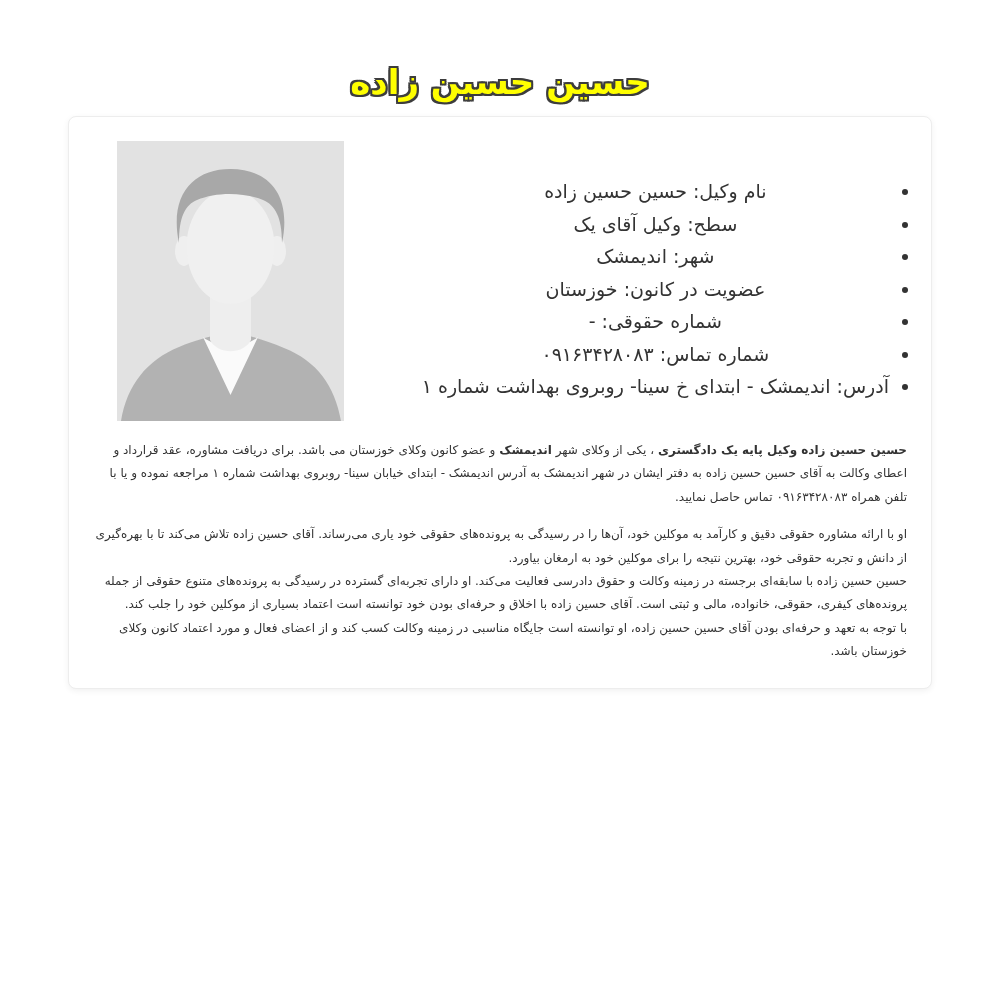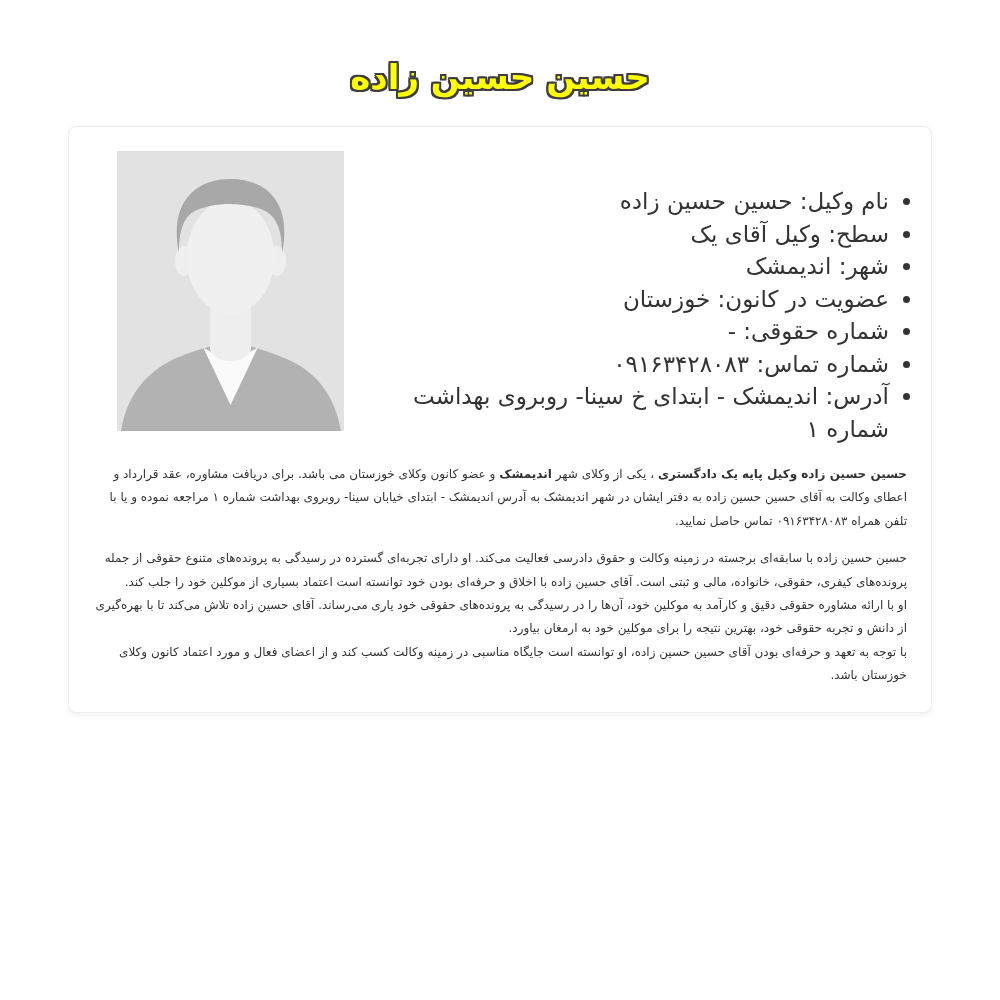--- a/index.html
+++ b/index.html
@@ -11,22 +11,22 @@
     color: #333333;
   }
   .page {
     width: 1000px;
     min-height: 1000px;
     background: #ffffff;
   }
   .page-title {
     direction: rtl;
     text-align: center;
-    margin: 15px;
-    padding-top: 42px;
+    margin: 0;
+    padding-top: 62px;
     padding-bottom: 14px;
     font-size: 34px;
     font-weight: bold;
     color: #ffff00;
     text-shadow:
       -2px -2px 0 #3d3d3d,  2px -2px 0 #3d3d3d,
       -2px  2px 0 #3d3d3d,  2px  2px 0 #3d3d3d,
       -2px  0   0 #3d3d3d,  2px  0   0 #3d3d3d,
        0   -2px 0 #3d3d3d,  0    2px 0 #3d3d3d;
   }
@@ -54,23 +54,24 @@
     flex: 0 0 auto;
   }
   .avatar-box svg { display: block; }
   ul.details {
     list-style: disc;
     list-style-position: outside;
     margin: 46px 0 0 0;
     padding: 0 24px 0 0;
   }
   ul.details li {
-    font-size: 23px;
+    font-size: 19px;
     line-height: 32.5px;
     color: #333333;
+    text-align: center;
   }
   .body-text {
     margin: 0 6px;
     font-size: 12px;
     line-height: 1.95;
     text-align: right;
   }
   .body-text p { margin: 0; }
   p.intro {
     margin-top: 18px;
@@ -117,20 +118,20 @@
 
           <path d="M62 102 C52 54 76 28 113.5 28 C152 28 175 54 165 102
                    C165 76 158 64 146 59 C126 51 99 51 80 59 C68 64 62 76 62 102 Z" fill="#a8a8a8"></path>
         </svg>
       </div>
 
     </div>
 
     <div class="body-text">
       <p class="intro"><strong>حسین حسین زاده وکیل پایه یک دادگستری</strong><span> ، یکی از وکلای شهر </span><strong>اندیمشک</strong><span> و عضو کانون وکلای خوزستان می باشد. برای دریافت مشاوره، عقد قرارداد و اعطای وکالت به آقای حسین حسین زاده به دفتر ایشان در شهر اندیمشک به آدرس اندیمشک - ابتدای خیابان سینا- روبروی بهداشت شماره ۱ مراجعه نموده و یا با تلفن همراه ۰۹۱۶۳۴۲۸۰۸۳ تماس حاصل نمایید.</span></p>
+      <p>او با ارائه مشاوره حقوقی دقیق و کارآمد به موکلین خود، آن‌ها را در رسیدگی به پرونده‌های حقوقی خود یاری می‌رساند. آقای حسین زاده تلاش می‌کند تا با بهره‌گیری از دانش و تجربه حقوقی خود، بهترین نتیجه را برای موکلین خود به ارمغان بیاورد.</p>
       <p>حسین حسین زاده با سابقه‌ای برجسته در زمینه وکالت و حقوق دادرسی فعالیت می‌کند. او دارای تجربه‌ای گسترده در رسیدگی به پرونده‌های متنوع حقوقی از جمله پرونده‌های کیفری، حقوقی، خانواده، مالی و ثبتی است. آقای حسین زاده با اخلاق و حرفه‌ای بودن خود توانسته است اعتماد بسیاری از موکلین خود را جلب کند.</p>
-      <p>او با ارائه مشاوره حقوقی دقیق و کارآمد به موکلین خود، آن‌ها را در رسیدگی به پرونده‌های حقوقی خود یاری می‌رساند. آقای حسین زاده تلاش می‌کند تا با بهره‌گیری از دانش و تجربه حقوقی خود، بهترین نتیجه را برای موکلین خود به ارمغان بیاورد.</p>
       <p>با توجه به تعهد و حرفه‌ای بودن آقای حسین حسین زاده، او توانسته است جایگاه مناسبی در زمینه وکالت کسب کند و از اعضای فعال و مورد اعتماد کانون وکلای خوزستان باشد.</p>
     </div>
 
   </div>
 
 </div>
 
 </body></html>

